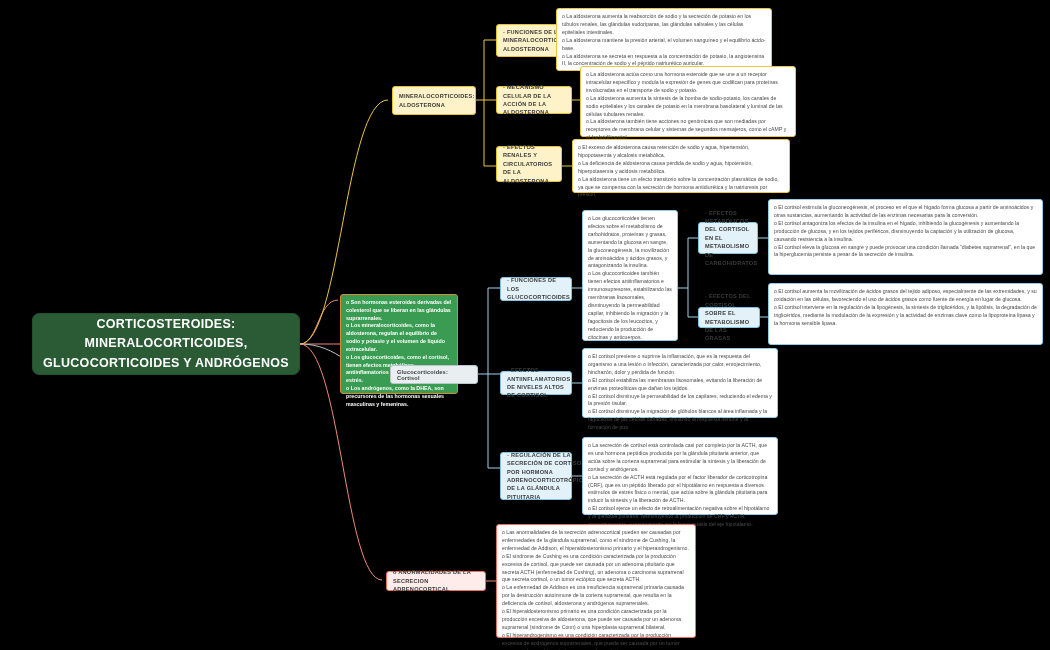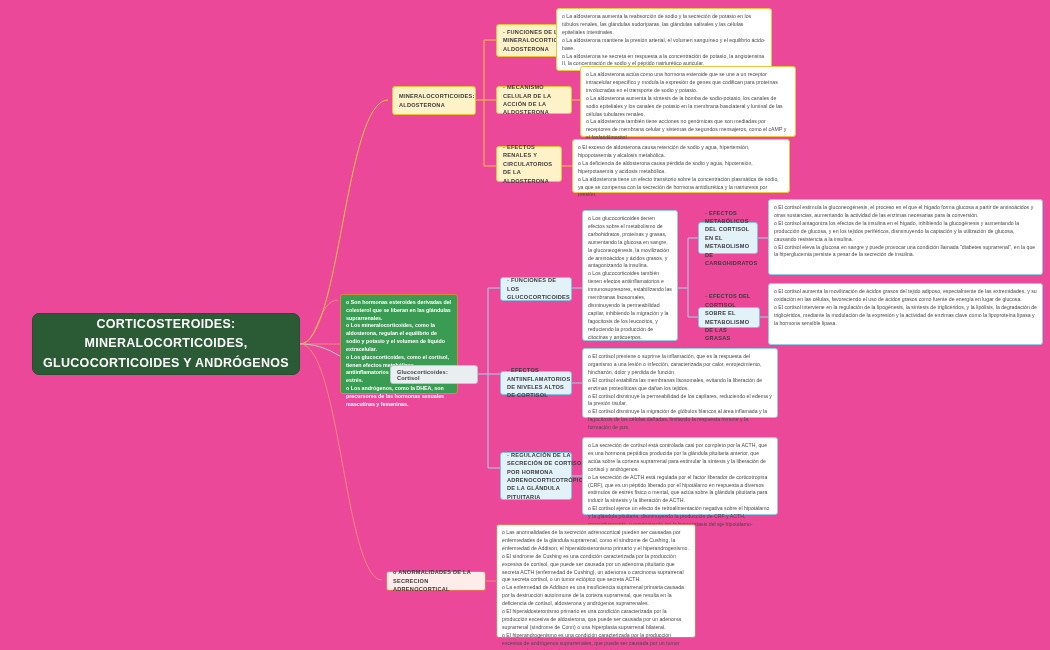--- a/index.html
+++ b/index.html
@@ -4,21 +4,21 @@
 <style>
   * { box-sizing: border-box; }
   html, body {
     margin: 0; padding: 0;
     background: #fbfbfb;
     font-family: "Liberation Sans", sans-serif;
   }
   #canvas {
     position: relative;
     width: 1050px; height: 650px;
-    background: #ec4899;
+    background: #000000;
     overflow: hidden;
   }
   svg#links {
     position: absolute; left: 0; top: 0;
     width: 1050px; height: 650px;
     pointer-events: none;
   }
   .node {
     position: absolute;
     border-radius: 4px;

